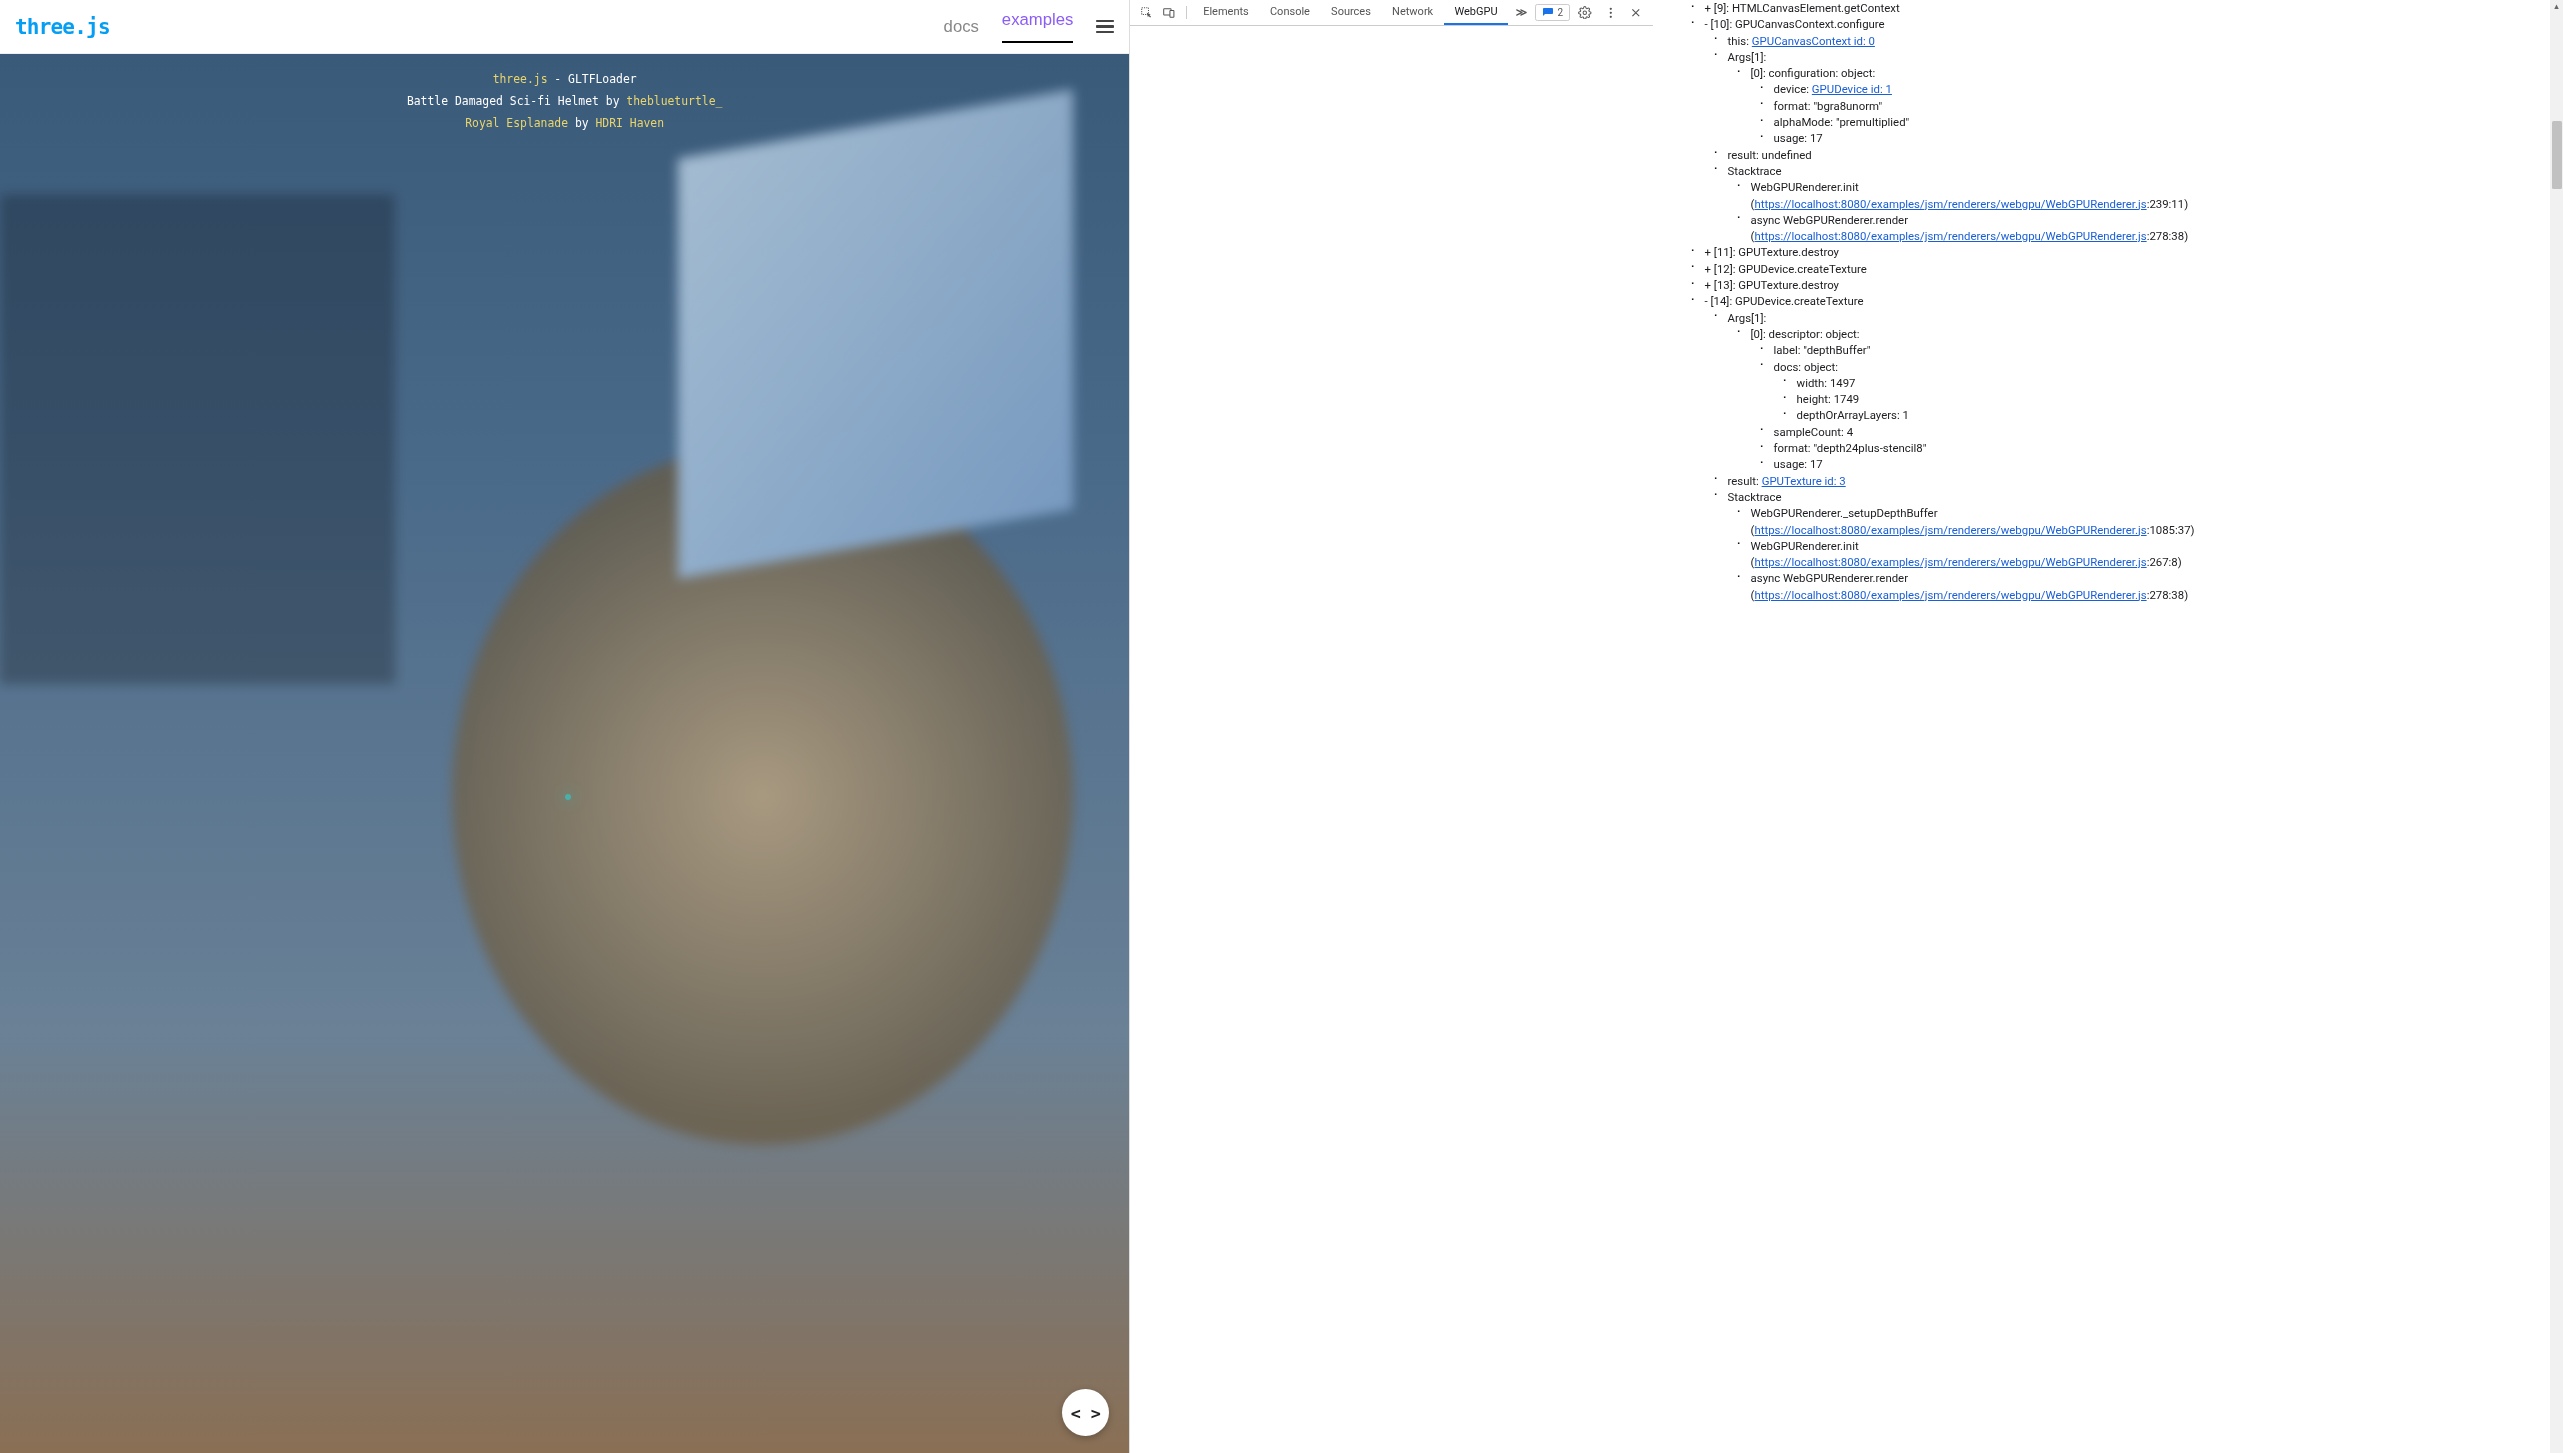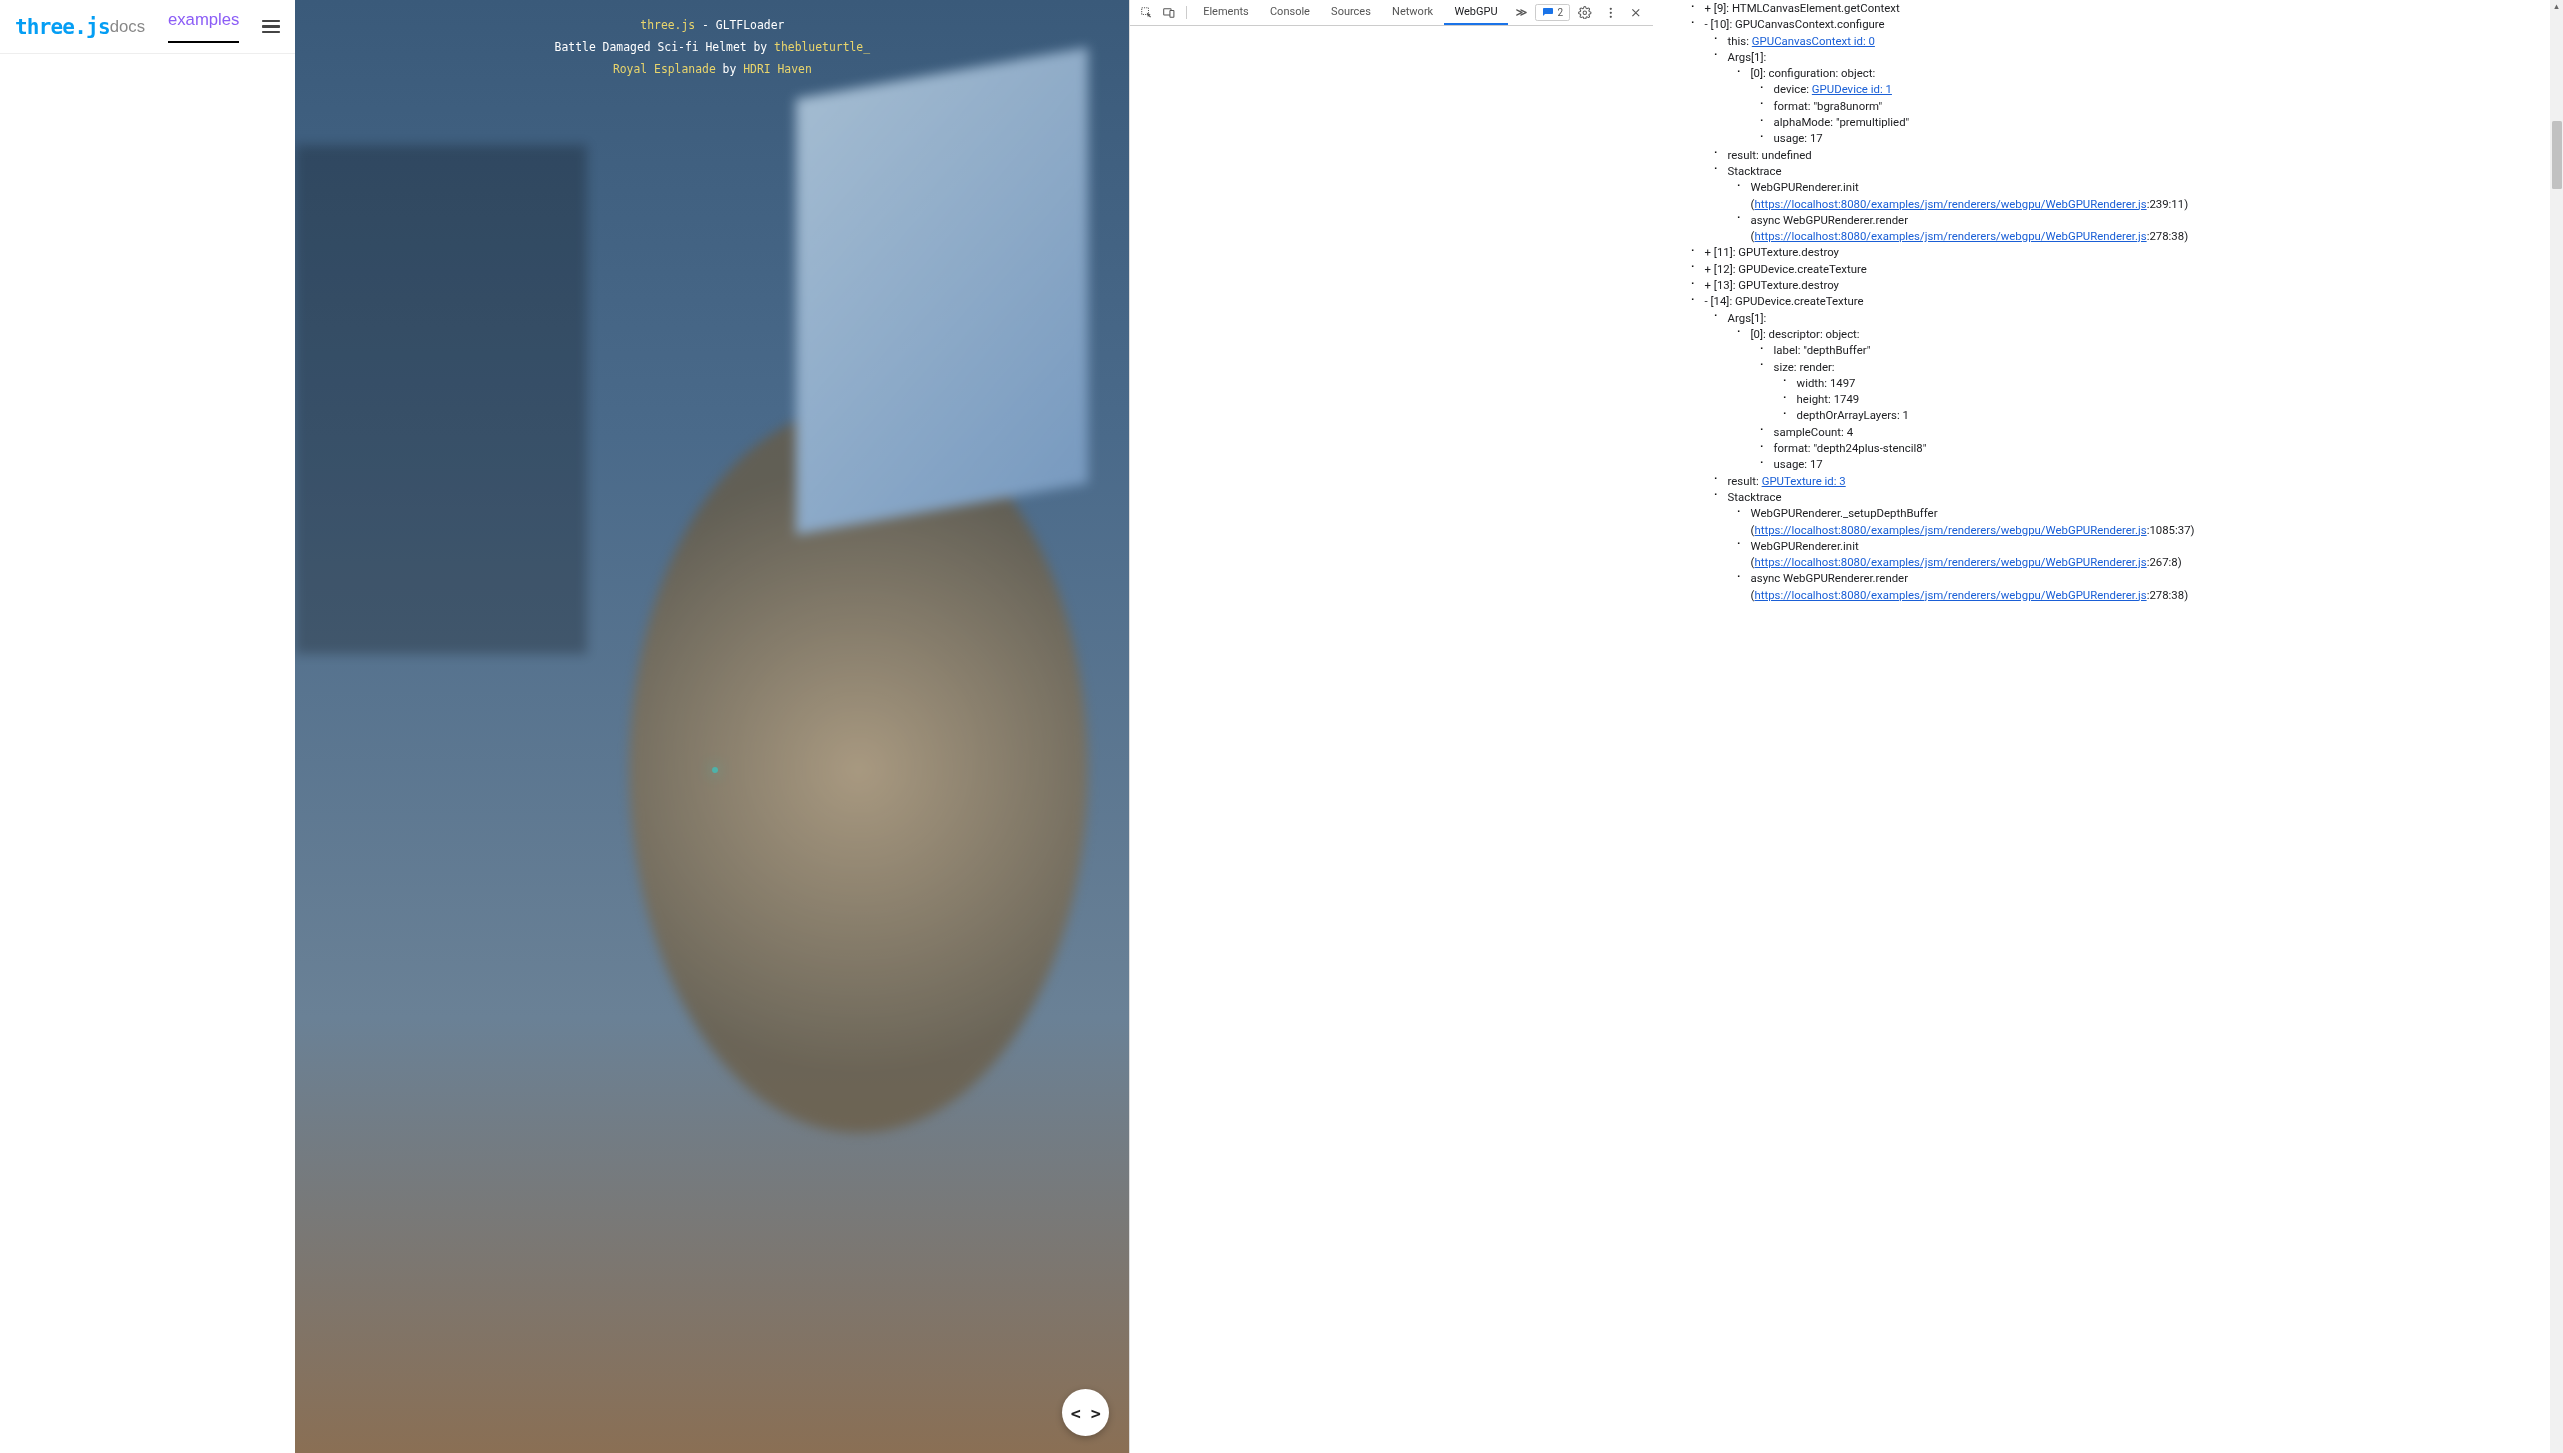--- a/index.html
+++ b/index.html
@@ -1,20 +1,20 @@
 <!DOCTYPE html>
 <html style="font-size:12px"><head>
 <meta charset="utf-8">
 <style>
 * { margin: 0; padding: 0; box-sizing: border-box; }
 html, body { width: 100%; height: 100%; font-family: -apple-system, BlinkMacSystemFont, "Segoe UI", Roboto, sans-serif; overflow: hidden; }
 .root { display: flex; width: 100%; height: 100%; }
 
 
-.page { flex: 0 0 44.1%; display: flex; border-right: 0.8px solid #ddd; }
+.page { flex: 0 0 44.1%; display: flex; flex-direction: column; border-right: 0.8px solid #ddd; }
 .header { height: 54px; display: flex; align-items: center; justify-content: space-between; padding: 0 15px; background: #fff; border-bottom: 0.8px solid #eee; }
 .logo { color: #049ef4; font-family: "Lucida Console", Monaco, monospace; font-size: 21px; font-weight: 600; letter-spacing: -0.8px; }
 .nav { display: flex; align-items: center; gap: 23px; }
 .nav a { text-decoration: none; font-size: 16.7px; font-family: Arial, sans-serif; }
 .nav a.docs { color: #888; }
 .nav a.examples { color: #8b5cf6; border-bottom: 2.3px solid #000; padding-bottom: 10.6px; }
 .hamburger { width: 18px; height: 13.6px; display: flex; flex-direction: column; justify-content: space-between; cursor: pointer; }
 .hamburger span { display: block; height: 2.3px; background: #444; border-radius: 0.8px; }
 
 .viewport { flex: 1; position: relative; background: linear-gradient(180deg,#3a5a7a 0%, #4a6a8a 30%, #6a8196 70%, #8a6f54 100%); overflow: hidden; display: flex; flex-direction: column; align-items: center; color: #fff; font-family: "Lucida Console", Monaco, monospace; font-size: 11.4px; }
@@ -205,21 +205,21 @@
           <li><span>+ [11]: GPUTexture.destroy</span></li>
           <li><span>+ [12]: GPUDevice.createTexture</span></li>
           <li><span>+ [13]: GPUTexture.destroy</span></li>
           <li><span>- [14]: GPUDevice.createTexture</span>
             <ul class="tree">
               <li><span>Args[1]:</span>
                 <ul class="tree">
                   <li><span>[0]: descriptor: object:</span>
                     <ul class="tree">
                       <li><span>label: "depthBuffer"</span></li>
-                      <li><span>size: render:</span>
+                      <li><span>docs: object:</span>
                         <ul class="tree">
                           <li><span>width: 1497</span></li>
                           <li><span>height: 1749</span></li>
                           <li><span>depthOrArrayLayers: 1</span></li>
                         </ul>
                       </li>
                       <li><span>sampleCount: 4</span></li>
                       <li><span>format: "depth24plus-stencil8"</span></li>
                       <li><span>usage: 17</span></li>
                     </ul>

